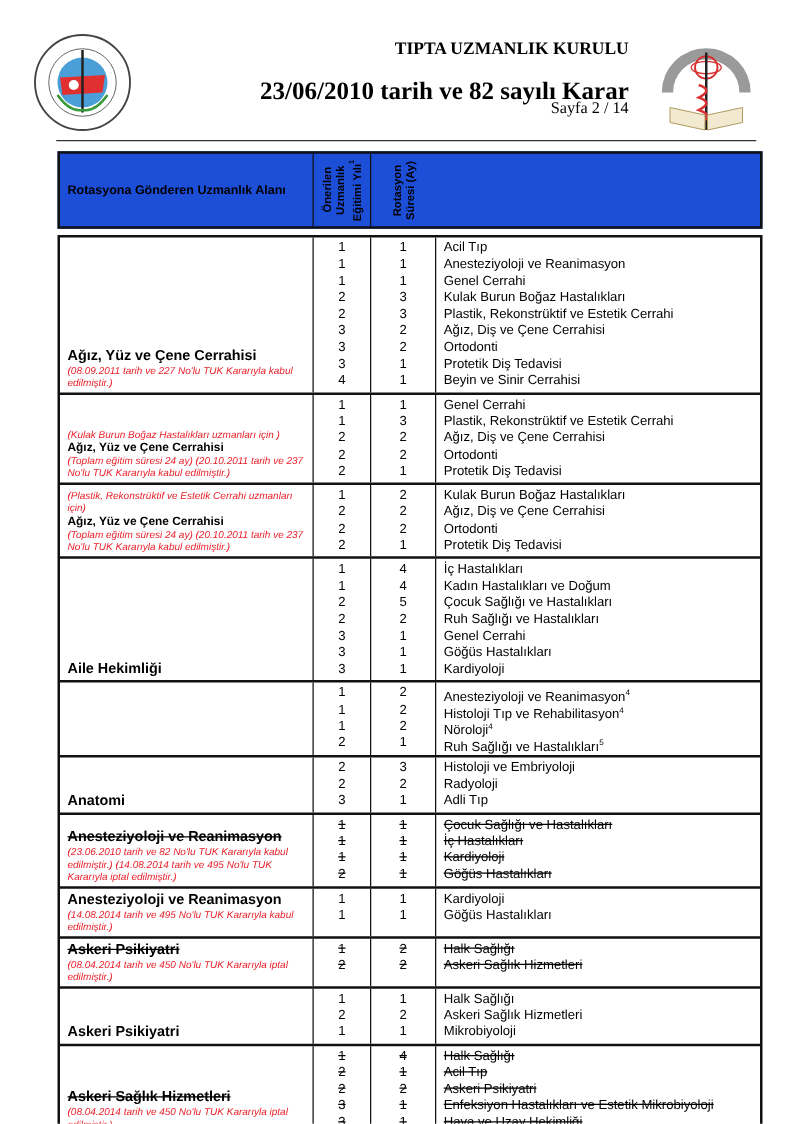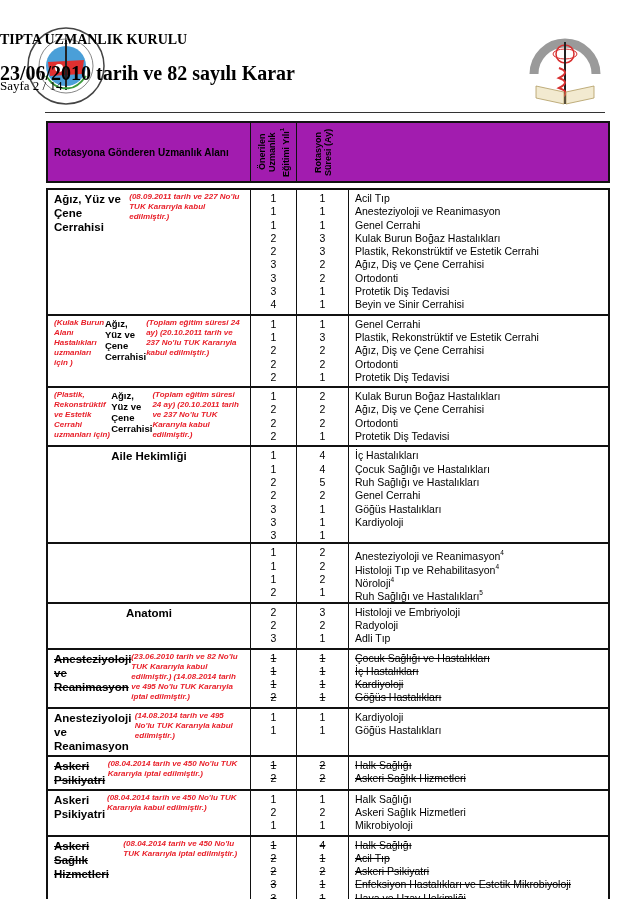--- a/index.html
+++ b/index.html
@@ -1,48 +1,48 @@
 <!DOCTYPE html>
 <html><head>
 <meta charset="utf-8">
 <style>
   html, body { margin: 0; padding: 0; background: #ffffff; }
   body { width: 629px; height: 899px; position: relative; overflow: hidden; font-family: "Liberation Sans", sans-serif; color: #000; }
   .hdr { position: absolute; left: 0; top: 0; width: 629px; height: 120px; }
   .logo-left { position: absolute; left: 26px; top: 26px; width: 80px; height: 80px; }
   .logo-right { position: absolute; left: 526px; top: 24px; width: 78px; height: 86px; }
-  .title { position: absolute; left: 0; width: 503px; text-align: left; font-family: "Liberation Serif", serif; font-weight: bold; }
+  .title { position: absolute; left: 0; width: 503px; text-align: right; font-family: "Liberation Serif", serif; font-weight: bold; }
   .t1 { top: 32px; font-size: 14px; }
   .t2 { top: 62px; font-size: 20px; }
   .t3 { top: 78px; font-size: 13px; font-weight: normal; }
   .rule { position: absolute; left: 45px; top: 112px; width: 560px; height: 1px; background: #333; }
 
-  .head-table { position: absolute; left: 46px; top: 121px; width: 564px; height: 62px; border: 2px solid #111; box-sizing: border-box; background: #a21caf; display: flex; }
+  .head-table { position: absolute; left: 46px; top: 121px; width: 564px; height: 62px; border: 2px solid #111; box-sizing: border-box; background: #1d4ed8; display: flex; }
   .hc { border-right: 1px solid #111; box-sizing: border-box; display: flex; align-items: center; font-weight: bold; font-size: 10px; }
   .hc:last-child { border-right: none; }
   .c1 { width: 203px; }
   .c2 { width: 46px; }
   .c3 { width: 52px; }
   .c4 { flex: 1; }
   .hc.c1, .hc.c4 { padding-left: 6px; }
   .vtext { writing-mode: vertical-rl; transform: rotate(180deg); text-align: center; line-height: 10px; font-size: 9px; margin: 0 auto; }
   .vtext sup { font-size: 6px; }
 
   .body-table { position: absolute; left: 46px; top: 188px; width: 564px; border: 2px solid #111; box-sizing: border-box; }
   .grp { display: flex; border-bottom: 2px solid #111; }
   .grp:last-child { border-bottom: none; }
   .gc { box-sizing: border-box; border-right: 1px solid #111; }
   .gc:last-child { border-right: none; }
-  .left-cell { display: flex; justify-content: center; padding: 2px 6px; }
+  .left-cell { display: flex; flex-direction: column; justify-content: flex-end; padding: 2px 6px; }
   .num-cell { text-align: center; font-size: 10.5px; padding-top: 2px; }
   .list-cell { padding: 2px 6px; font-size: 10.5px; }
   .line { height: 13.3px; line-height: 13.3px; white-space: nowrap; }
   .main-name { font-weight: bold; font-size: 11.5px; line-height: 14px; }
   .main-name.sm { font-size: 9.5px; line-height: 11px; }
-  .note { color: #e8202a; font-style: italic; font-size: 8px; line-height: 10px; font-weight: bold; }
+  .note { color: #e8202a; font-style: italic; font-size: 8px; line-height: 10px; }
   .strike { text-decoration: line-through; }
   sup { font-size: 6.5px; }
 </style>
 </head>
 <body>
 
 <div class="hdr">
   <svg class="logo-left" viewBox="0 0 80 80">
     <circle cx="40" cy="40" r="38" fill="#fff" stroke="#444" stroke-width="1.5"></circle>
     <circle cx="40" cy="40" r="27" fill="none" stroke="#666" stroke-width="0.8"></circle>
@@ -112,21 +112,21 @@
         <div class="line"><span>Kulak Burun Boğaz Hastalıkları</span></div>
         <div class="line"><span>Plastik, Rekonstrüktif ve Estetik Cerrahi</span></div>
         <div class="line"><span>Ağız, Diş ve Çene Cerrahisi</span></div>
         <div class="line"><span>Ortodonti</span></div>
         <div class="line"><span>Protetik Diş Tedavisi</span></div>
         <div class="line"><span>Beyin ve Sinir Cerrahisi</span></div>
       </div>
     </div>
     <div class="grp">
       <div class="gc c1 left-cell">
-        <div class="note">(Kulak Burun Alanı Hastalıkları uzmanları için )</div>
+        <div class="note">(Kulak Burun Boğaz Hastalıkları uzmanları için )</div>
         <div class="main-name sm">Ağız, Yüz ve Çene Cerrahisi</div>
         <div class="note">(Toplam eğitim süresi 24 ay) (20.10.2011 tarih ve 237 No'lu TUK Kararıyla kabul edilmiştir.)</div>
       </div>
       <div class="gc c2 num-cell">
         <div class="line">1</div>
         <div class="line">1</div>
         <div class="line">2</div>
         <div class="line">2</div>
         <div class="line">2</div>
       </div>
@@ -187,20 +187,21 @@
         <div class="line">4</div>
         <div class="line">4</div>
         <div class="line">5</div>
         <div class="line">2</div>
         <div class="line">1</div>
         <div class="line">1</div>
         <div class="line">1</div>
       </div>
       <div class="gc c4 list-cell">
         <div class="line"><span>İç Hastalıkları</span></div>
+        <div class="line"><span>Kadın Hastalıkları ve Doğum</span></div>
         <div class="line"><span>Çocuk Sağlığı ve Hastalıkları</span></div>
         <div class="line"><span>Ruh Sağlığı ve Hastalıkları</span></div>
         <div class="line"><span>Genel Cerrahi</span></div>
         <div class="line"><span>Göğüs Hastalıkları</span></div>
         <div class="line"><span>Kardiyoloji</span></div>
       </div>
     </div>
     <div class="grp">
       <div class="gc c1 left-cell">
       </div>
@@ -299,21 +300,20 @@
         <div class="line strike">2</div>
       </div>
       <div class="gc c4 list-cell">
         <div class="line"><span class="strike">Halk Sağlığı</span></div>
         <div class="line"><span class="strike">Askeri Sağlık Hizmetleri</span></div>
       </div>
     </div>
     <div class="grp">
       <div class="gc c1 left-cell">
         <div class="main-name">Askeri Psikiyatri</div>
-        <div class="note">(08.04.2014 tarih ve 450 No'lu TUK Kararıyla kabul edilmiştir.)</div>
       </div>
       <div class="gc c2 num-cell">
         <div class="line">1</div>
         <div class="line">2</div>
         <div class="line">1</div>
       </div>
       <div class="gc c3 num-cell">
         <div class="line">1</div>
         <div class="line">2</div>
         <div class="line">1</div>

